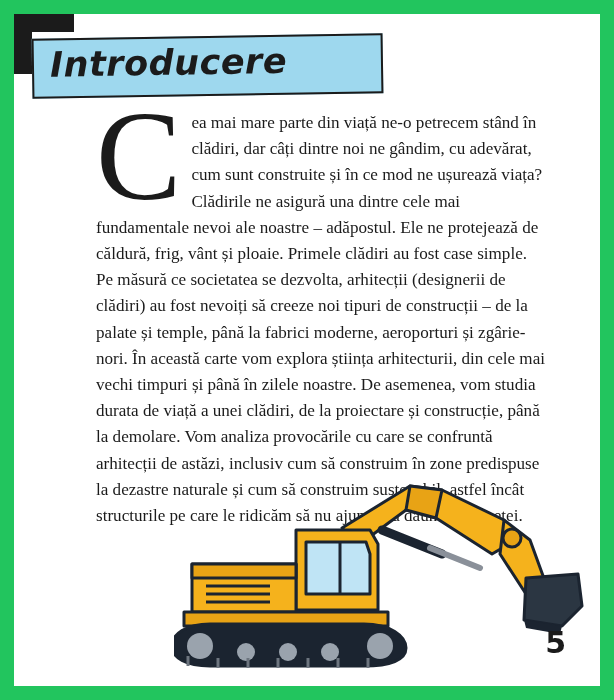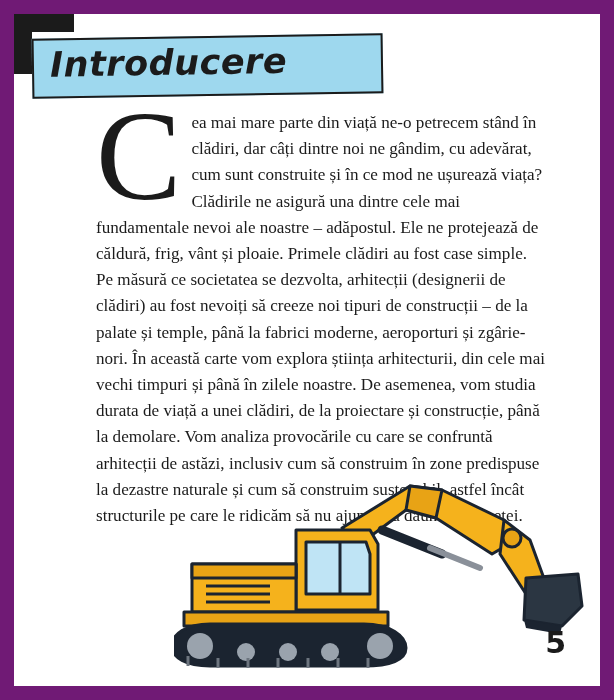--- a/index.html
+++ b/index.html
@@ -11,21 +11,21 @@
     width: 614px;
     height: 700px;
     overflow: hidden;
     font-family: "Liberation Serif", serif;
   }
 
   #page {
     position: relative;
     width: 614px;
     height: 700px;
-    background: #701a75;
+    background: #22c55e;
     overflow: hidden;
   }
 
   
   #page-inner {
     position: absolute;
     left: 14px;
     top: 14px;
     width: 586px;
     height: 672px;

